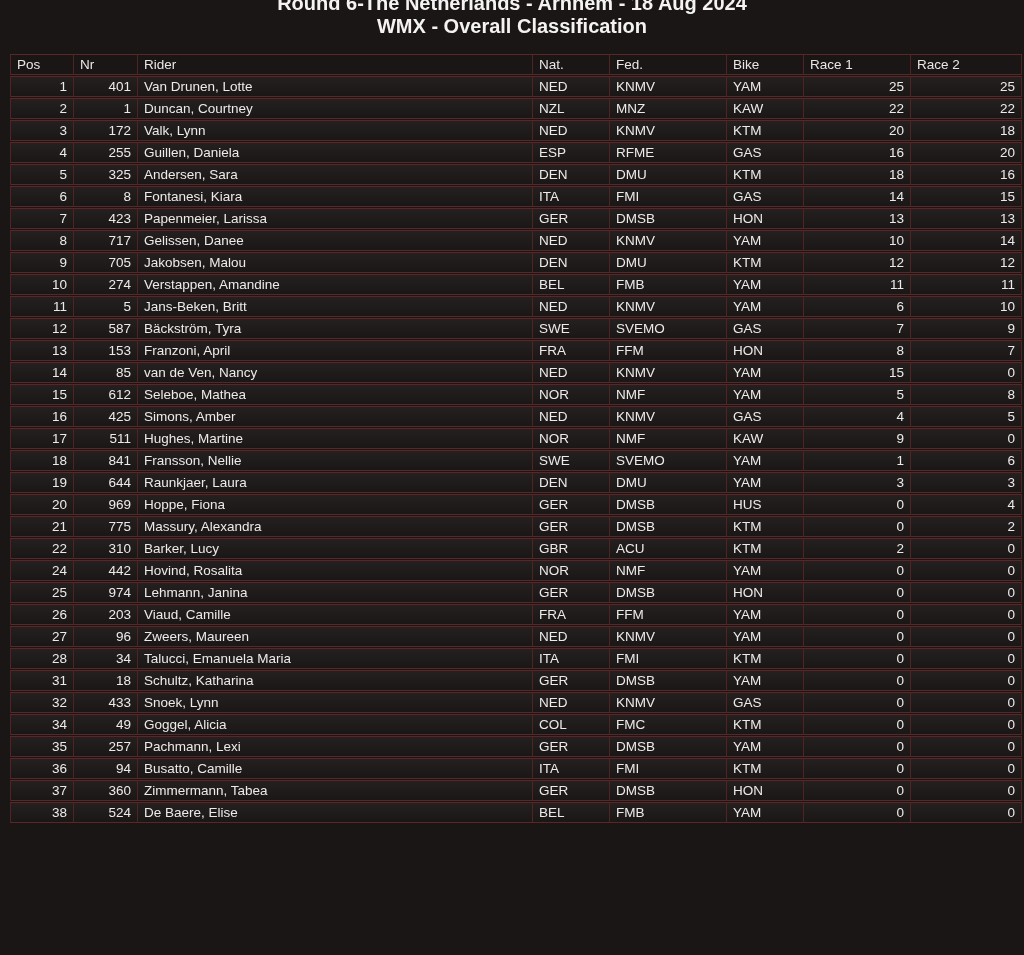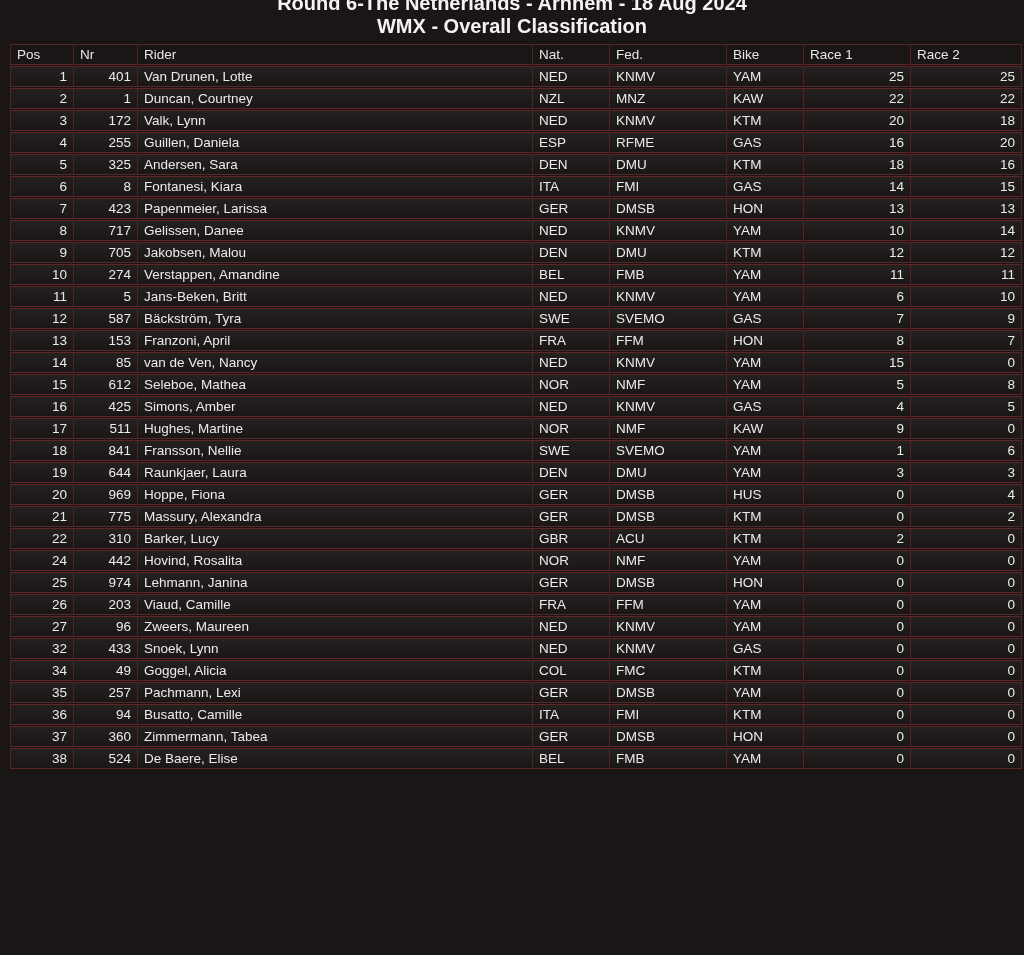--- a/index.html
+++ b/index.html
@@ -20,21 +20,21 @@
     line-height: 21px;
     margin-top: -7px;   
     white-space: nowrap;
   }
   .title-line2 {
     font-size: 20px;
     line-height: 25px;
     white-space: nowrap;
   }
   table.results {
-    margin: 4px 0 0 10px;
+    margin: 14px 0 0 10px;
     width: 1012px;
     table-layout: fixed;
     border-collapse: separate;
     border-spacing: 0 1.5px;
   }
   col.c-pos   { width: 64px; }
   col.c-nr    { width: 64px; }
   col.c-rider { width: 395px; }
   col.c-nat   { width: 77px; }
   col.c-fed   { width: 117px; }
@@ -354,20 +354,40 @@
           <td class="num">27</td>
           <td class="num">96</td>
           <td>Zweers, Maureen</td>
           <td>NED</td>
           <td>KNMV</td>
           <td>YAM</td>
           <td class="num">0</td>
           <td class="num">0</td>
         </tr>
         <tr>
+          <td class="num">28</td>
+          <td class="num">34</td>
+          <td>Talucci, Emanuela Maria</td>
+          <td>ITA</td>
+          <td>FMI</td>
+          <td>KTM</td>
+          <td class="num">0</td>
+          <td class="num">0</td>
+        </tr>
+        <tr>
+          <td class="num">31</td>
+          <td class="num">18</td>
+          <td>Schultz, Katharina</td>
+          <td>GER</td>
+          <td>DMSB</td>
+          <td>YAM</td>
+          <td class="num">0</td>
+          <td class="num">0</td>
+        </tr>
+        <tr>
           <td class="num">32</td>
           <td class="num">433</td>
           <td>Snoek, Lynn</td>
           <td>NED</td>
           <td>KNMV</td>
           <td>GAS</td>
           <td class="num">0</td>
           <td class="num">0</td>
         </tr>
         <tr>

